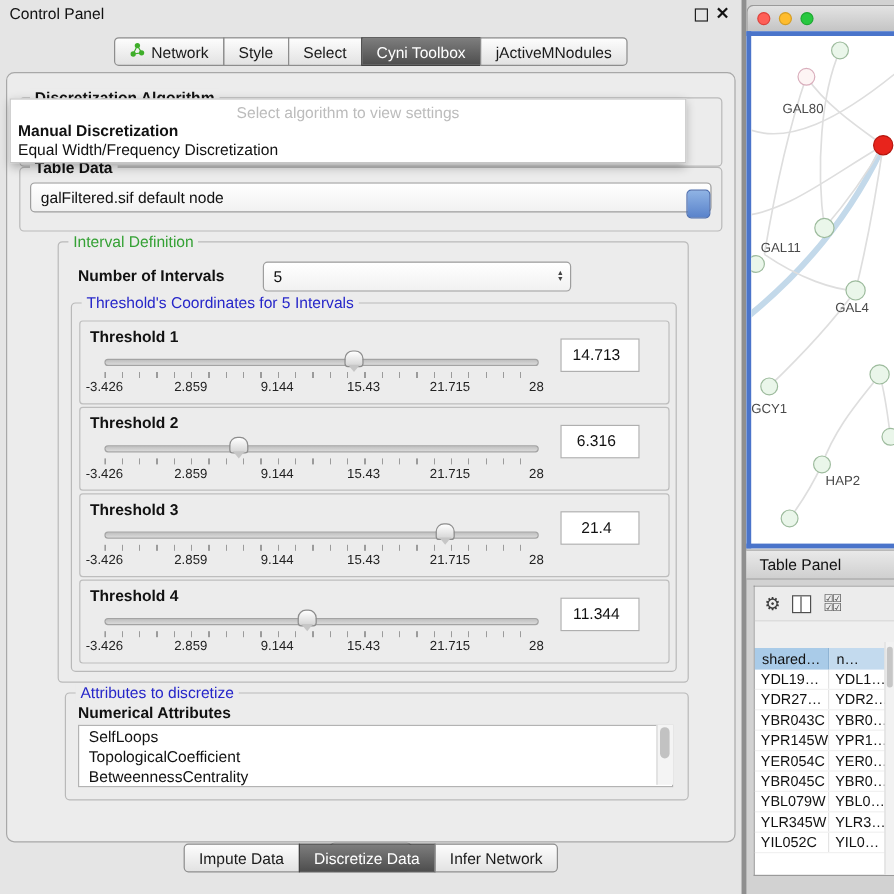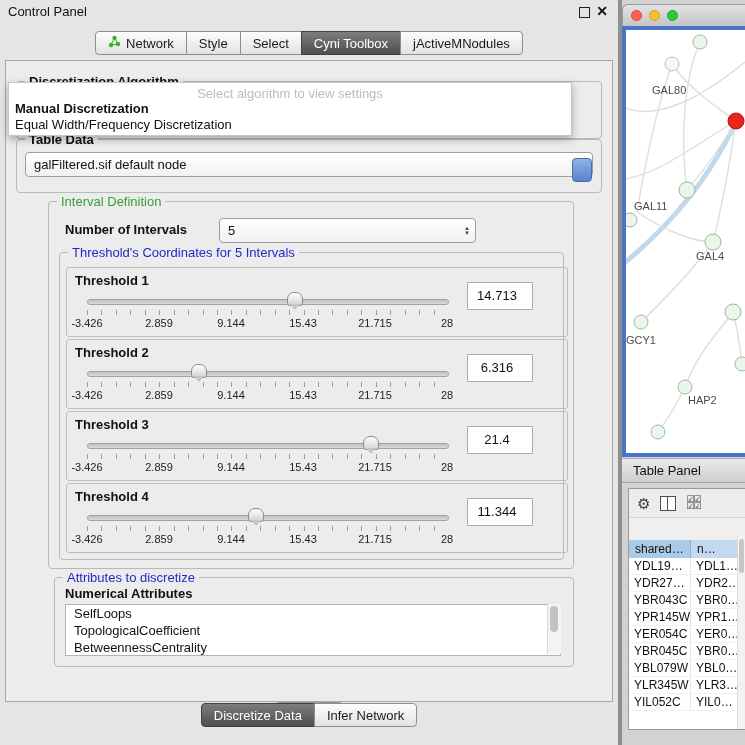--- a/index.html
+++ b/index.html
@@ -16,21 +16,21 @@
 
   .tabbar{position:absolute;top:31px;left:0;right:0;display:flex;justify-content:center;}
   .bottom-tabbar{position:absolute;top:703px;left:0;right:0;display:flex;justify-content:center;}
   .tab{height:22px;padding:0 12px;font-size:13px;color:#1a1a1a;display:flex;align-items:center;gap:5px;
        background:linear-gradient(#fdfdfd,#e2e2e2);border:1px solid #8d8d8d;margin-left:-1px;white-space:nowrap;}
   .tab:first-child{border-radius:4px 0 0 4px;margin-left:0;justify-content:space-between;}
   .tab:last-child{border-radius:0 4px 4px 0;}
   .tab.selected{background:linear-gradient(#7d7d7d,#4e4e4e);color:#fff;border-color:#414141;}
 
   .cp-content{position:absolute;left:5px;top:60px;width:606px;height:640px;background:#ececec;
-              border:1px solid #a8a8a8;border-radius:0;}
+              border:1px solid #a8a8a8;border-radius:7px;}
 
   .group{position:absolute;border:1px solid #b9b9b9;border-radius:4px;}
   .gtitle{position:absolute;top:-8px;left:8px;background:#ececec;padding:0 4px;font-size:13px;white-space:nowrap;}
   .gtitle.dark{color:#111;font-weight:bold;}
   .gtitle.green{color:#35a135;}
   .gtitle.blue{color:#2626c9;}
 
   .combo{position:absolute;background:linear-gradient(#ffffff,#f1f1f1);border:1px solid #9e9e9e;
          border-radius:4px;display:flex;align-items:center;font-size:13px;color:#111;}
   .combo .val{flex:1;padding-left:8px;overflow:hidden;white-space:nowrap;}
@@ -40,21 +40,21 @@
   .combo-fragment{position:absolute;left:566px;top:97px;width:18px;height:22px;z-index:5;
                   background:linear-gradient(#8fb3e4,#5a83cb);border:1px solid #4a6cae;border-radius:4px;}
 
   .algo-popup{position:absolute;left:8px;top:82px;width:562px;height:52px;background:#fff;z-index:50;
               border:1px solid #c6c6c6;box-shadow:0 3px 8px rgba(0,0,0,0.3);}
   .popup-hint{position:absolute;top:3px;left:0;right:0;text-align:center;color:#bcbcbc;font-size:13px;}
   .popup-item{position:absolute;left:6px;right:6px;font-size:13px;color:#111;white-space:nowrap;}
   .popup-item.first{top:18px;font-weight:bold;}
   .popup-item.second{top:34px;}
 
-  .threshold-block{position:absolute;left:6px;width:490px;height:68px;border:1px solid #bdbdbd;border-radius:3px;padding-left:10px;}
+  .threshold-block{position:absolute;left:6px;width:490px;height:68px;border:1px solid #bdbdbd;border-radius:3px;}
   .t-label{position:absolute;left:8px;top:5px;font-weight:bold;font-size:13px;}
   .slider-track{position:absolute;left:20px;top:31px;width:360px;height:4px;
                 background:linear-gradient(#c0c0c0,#dadada);border:1px solid #a3a3a3;border-radius:3px;}
   .slider-thumb{position:absolute;width:14px;height:12px;top:24px;border:1px solid #8d8d8d;
                 border-radius:7px 7px 3px 3px;background:linear-gradient(#ffffff,#d4d4d4);}
   .slider-thumb::after{content:"";position:absolute;left:2px;top:11px;width:0;height:0;
                 border-left:5px solid transparent;border-right:5px solid transparent;border-top:6px solid #c6c6c6;}
   .ticks{position:absolute;left:20px;top:42px;width:361px;height:5px;
          background:repeating-linear-gradient(to right,#9b9b9b 0 1px,transparent 1px 14.44px);}
   .tick-labels{position:absolute;left:0;top:49px;width:100%;height:13px;}
@@ -247,20 +247,23 @@
             <div class="attr-item">TopologicalCoefficient</div>
             <div class="attr-item">BetweennessCentrality</div>
           </div>
         <div class="attr-scroll" style="top:26px;height:50px;right:12px;"></div>
       </div>
 
       <div class="apply-btn">Apply</div>
     </div>
 
     <div class="bottom-tabbar">
+      <div class="tab">
+          <span>Impute Data</span>
+        </div>
       <div class="tab selected">
           <span>Discretize Data</span>
         </div>
       <div class="tab">
           <span>Infer Network</span>
         </div>
     </div>
   </div>
 
   <div class="algo-popup">

